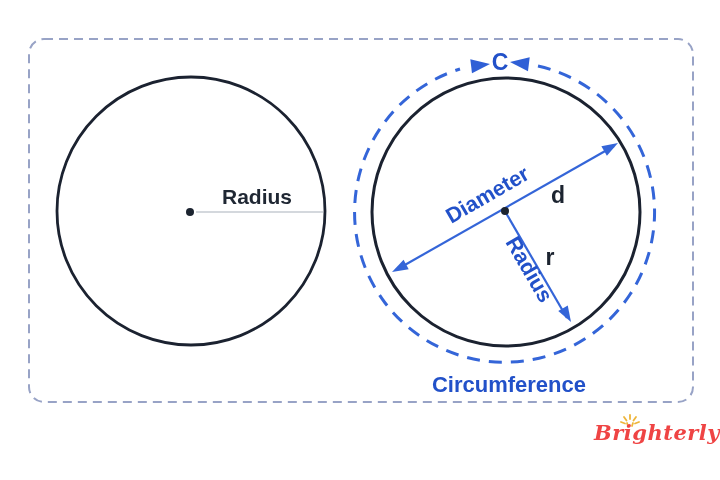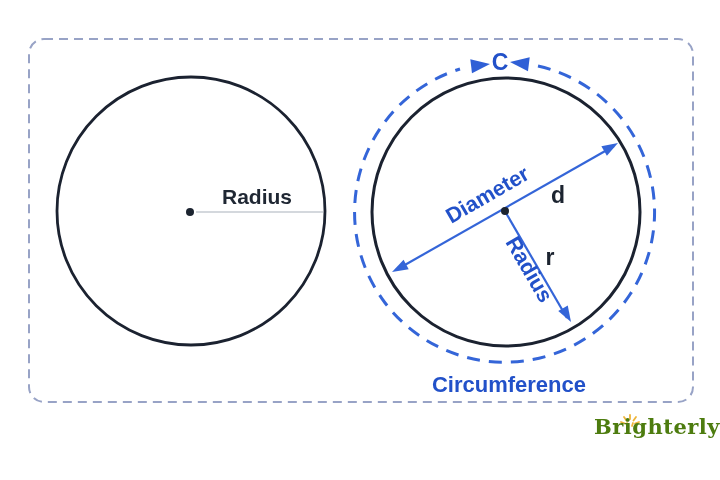--- a/index.html
+++ b/index.html
@@ -17,27 +17,28 @@
   .lbl-blue  { fill: #2251c9; font-size: 21.5px; font-weight: bold; }
   .lbl-blue-big { fill: #2251c9; font-size: 22px; font-weight: bold; }
   .c-sym     { fill: #2251c9; font-size: 23px; font-weight: bold; }
   .logo {
     position: absolute;
     left: 576px; top: 414px;
     width: 140px; height: 52px;
   }
   .logo-text {
     position: absolute;
-    left: 18px; top: 0;
+    left: 18px; top: 6px;
     width: 120px;
     text-align: center;
     font-family: "DejaVu Serif", serif;
+    font-style: italic;
     font-weight: bold;
     font-size: 21px;
-    color: #4d7c0f;
+    color: #ef4444;
     letter-spacing: 0.5px;
   }
   .sun {
     position: absolute;
     left: 42px; top: 0px;
   }
 </style>
 </head>
 <body>
 

